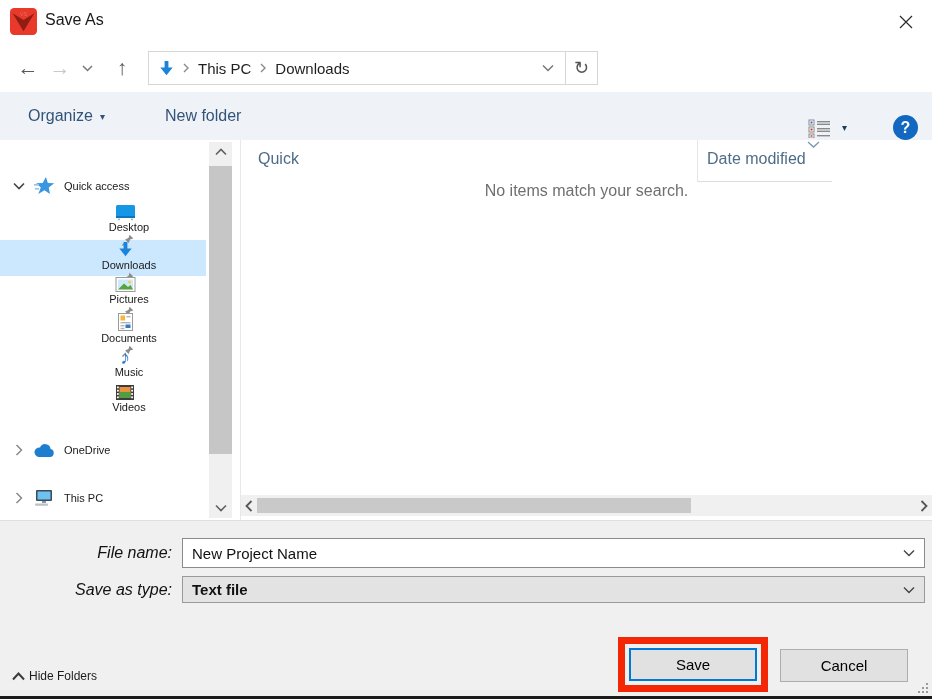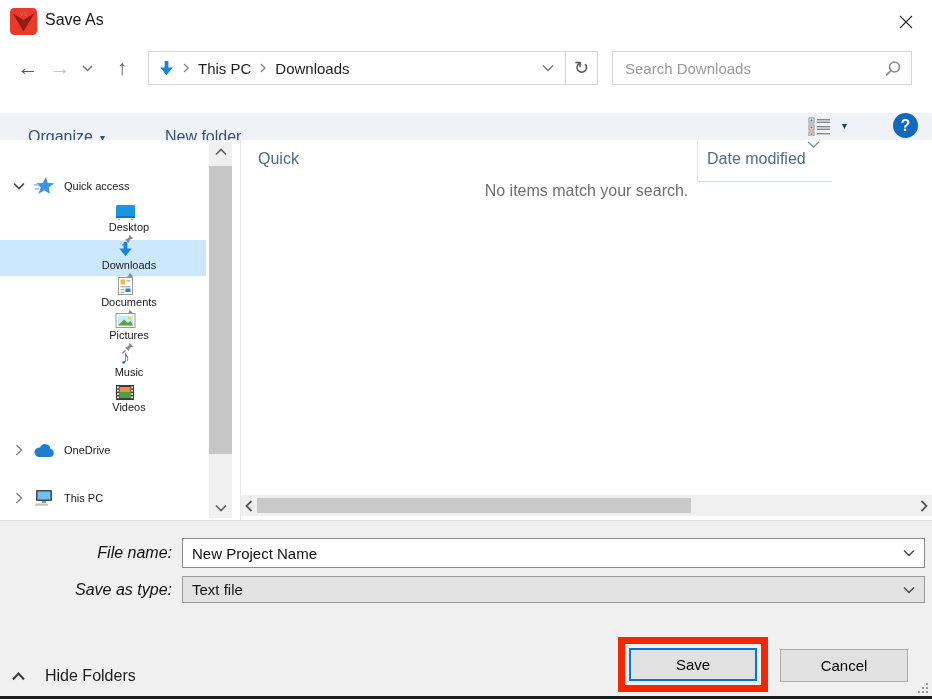--- a/index.html
+++ b/index.html
@@ -22,21 +22,21 @@
   .crumb { font-size:15px; color:#1f1f1f; padding:0 2px; }
   .crumb-spacer { flex:1; }
   .crumb-dd { width:34px; display:flex; justify-content:center; align-self:stretch; align-items:center; }
   .refresh-btn { width:32px; align-self:stretch; border-left:1px solid #d6d6d6; display:flex; align-items:center; justify-content:center; font-size:18px; color:#555; }
   .search-box { margin-left:14px; width:300px; height:34px; border:1px solid #d6d6d6; background:#fff; display:flex; align-items:center; position:relative; }
   .search-box input { border:none; outline:none; flex:1; font-size:15px; color:#333; padding:0 34px 0 12px; font-family:"Liberation Sans",sans-serif; background:transparent; height:100%; }
   .search-box input::placeholder { color:#9a9a9a; }
   .search-glyph { position:absolute; right:9px; top:8px; }
 
   
-  .toolbar { position:absolute; top:92px; left:0; right:0; height:48px; background:#eff3f8; display:flex; align-items:flex-start; color:#33547a; font-size:16px;margin-top:21px; }
+  .toolbar { position:absolute; top:92px; left:0; right:0; height:48px; background:#eff3f8; display:flex; align-items:flex-end; color:#33547a; font-size:16px; }
   .tool-btn { display:flex; align-items:center; gap:7px; padding:0 10px; height:100%; cursor:pointer; }
   .tool-organize { margin-left:18px; }
   .tool-newfolder { margin-left:40px; }
   .caret { font-size:10px; color:#33547a; }
   .tool-right { margin-left:auto; display:flex; align-items:center; }
   .views-btn { display:flex; align-items:center; gap:10px; padding:0 8px; }
   .help-btn { width:25px; height:25px; border-radius:50%; background:#1267c1; color:#fff; font-size:16px; font-weight:bold; display:flex; align-items:center; justify-content:center; margin:0 14px 0 38px; }
 
   
   .content { position:absolute; top:140px; left:0; right:0; height:380px; display:flex; background:#fff; }
@@ -70,27 +70,27 @@
   .hs-thumb { position:absolute; left:16px; top:3px; width:434px; height:15px; background:#c9c9c9; }
 
   
   .footer { position:absolute; top:520px; left:0; right:0; height:179px; background:#f0f0f0; border-top:1px solid #e0e0e0; }
   .frow { position:absolute; left:0; right:7px; display:flex; }
   .frow-name { top:17px; height:30px; }
   .frow-type { top:55px; height:27px; }
   .flabel { width:182px; text-align:right; padding-right:10px; font-size:16px; color:#111; align-self:center;font-style:italic; }
   .field { position:relative; flex:1; }
   .field input { width:100%; height:100%; border:1px solid #8a8a8a; background:#fff; font-size:15px; color:#111; padding:0 30px 0 9px; font-family:"Liberation Sans",sans-serif; outline:none; }
-  .typebox { width:100%; height:100%; border:1px solid #999; background:#e3e3e3; font-size:15px; color:#111; padding:4px 30px 0 9px; }
+  .typebox { width:100%; height:100%; border:1px solid #999; background:#e3e3e3; font-size:15px; color:#111; padding:4px 30px 0 9px;font-weight:bold; }
   .field .dd-chev { position:absolute; right:10px; top:50%; margin-top:-4px; }
 
   .red-annot { position:absolute; left:618px; top:116px; border:7px solid #f32605; padding:4px; }
   .save-btn { width:128px; height:33px; background:#e1e1e1; border:2px solid #0078d7; font-size:15px; color:#000; font-family:"Liberation Sans",sans-serif; cursor:pointer; }
   .cancel-btn { position:absolute; left:780px; top:128px; width:128px; height:33px; background:#e1e1e1; border:1px solid #adadad; font-size:15px; color:#000; font-family:"Liberation Sans",sans-serif; cursor:pointer; }
-  .hide-folders { position:absolute; left:12px; top:143px; height:24px; display:flex; align-items:center; gap:20px; cursor:pointer; font-size:16px; color:#1c1c1c; }
+  .hide-folders { position:absolute; left:12px; top:143px; height:24px; display:flex; align-items:center; gap:4px; cursor:pointer; font-size:12px; color:#1c1c1c; }
 
   .window-edge { position:absolute; left:0; right:0; bottom:0; height:3px; background:#1b1b1b; }
   .resize-grip { position:absolute; right:3px; bottom:5px; }
 </style>
 </head>
 <body>
 
 <div class="dialog">
 
   <div class="titlebar">
@@ -137,27 +137,20 @@
       <span class="crumb-dd">
         <svg width="12" height="8" viewBox="0 0 12 8">
             <path d="M1 1.5 L6 6.5 L11 1.5" stroke="#777" stroke-width="1.5" fill="none"></path>
           </svg>
       </span>
       <span class="refresh-btn">
           <span>↻</span>
         </span>
     </div>
 
-    <div class="search-box">
-      <input type="text" placeholder="Search Downloads" style="">
-      <svg class="search-glyph" width="18" height="18" viewBox="0 0 18 18">
-        <circle cx="10.5" cy="7" r="5" stroke="#8a8a8a" stroke-width="1.6" fill="none"></circle>
-        <path d="M6.6 10.8 L2.2 15.4" stroke="#8a8a8a" stroke-width="1.8" fill="none"></path>
-      </svg>
-    </div>
   </div>
 
   <div class="toolbar">
     <div class="tool-btn tool-organize">
       <span>Organize</span>
       <span class="caret">▾</span>
     </div>
     <div class="tool-btn tool-newfolder">
       <span>New folder</span>
     </div>
@@ -235,49 +228,49 @@
           <span class="pin">
             <svg width="15" height="15" viewBox="0 0 16 16">
                 <path d="M10.2 1.8 L14.2 5.8 L10.8 7 L9.2 10.6 L5.4 6.8 L9 5.2 Z" fill="#8b8b8b"></path>
                 <path d="M5.8 10.2 L2.6 13.4" stroke="#8b8b8b" stroke-width="1.5"></path>
               </svg>
           </span>
         </div>
 
         <div class="srow child">
           <span class="sicon">
+            <svg width="21" height="17" viewBox="0 0 21 17">
+              <rect x="1" y="1.5" width="19" height="14" fill="#fff" stroke="#9a9a9a"></rect>
+              <rect x="3" y="3.5" width="15" height="10" fill="#cdeafc"></rect>
+              <polygon points="3,13.5 9,7.5 13,11 15.5,9 18,13.5" fill="#57a33c"></polygon>
+              <circle cx="14.5" cy="6" r="1.5" fill="#f5d33d"></circle>
+            </svg>
+          </span>
+          <span class="slabel">Pictures</span>
+          <span class="pin">
+            <svg width="15" height="15" viewBox="0 0 16 16">
+                <path d="M10.2 1.8 L14.2 5.8 L10.8 7 L9.2 10.6 L5.4 6.8 L9 5.2 Z" fill="#8b8b8b"></path>
+                <path d="M5.8 10.2 L2.6 13.4" stroke="#8b8b8b" stroke-width="1.5"></path>
+              </svg>
+          </span>
+        </div>
+
+        <div class="srow child">
+          <span class="sicon">
             <svg width="17" height="20" viewBox="0 0 17 20">
               <rect x="1.5" y="1.5" width="14" height="17" fill="#fff" stroke="#9a9a9a"></rect>
               <rect x="3.5" y="3.5" width="4.5" height="5" fill="#f5b73d"></rect>
               <rect x="9.5" y="4" width="4" height="1.4" fill="#b5b5b5"></rect>
               <rect x="3.5" y="10" width="10" height="1.4" fill="#b5b5b5"></rect>
               <rect x="8.5" y="12.5" width="5" height="3.5" fill="#2f7cc3"></rect>
               <rect x="3.5" y="13" width="4" height="1.4" fill="#b5b5b5"></rect>
               <rect x="3.5" y="15.8" width="4" height="1.4" fill="#b5b5b5"></rect>
             </svg>
           </span>
           <span class="slabel">Documents</span>
-          <span class="pin">
-            <svg width="15" height="15" viewBox="0 0 16 16">
-                <path d="M10.2 1.8 L14.2 5.8 L10.8 7 L9.2 10.6 L5.4 6.8 L9 5.2 Z" fill="#8b8b8b"></path>
-                <path d="M5.8 10.2 L2.6 13.4" stroke="#8b8b8b" stroke-width="1.5"></path>
-              </svg>
-          </span>
-        </div>
-
-        <div class="srow child">
-          <span class="sicon">
-            <svg width="21" height="17" viewBox="0 0 21 17">
-              <rect x="1" y="1.5" width="19" height="14" fill="#fff" stroke="#9a9a9a"></rect>
-              <rect x="3" y="3.5" width="15" height="10" fill="#cdeafc"></rect>
-              <polygon points="3,13.5 9,7.5 13,11 15.5,9 18,13.5" fill="#57a33c"></polygon>
-              <circle cx="14.5" cy="6" r="1.5" fill="#f5d33d"></circle>
-            </svg>
-          </span>
-          <span class="slabel">Pictures</span>
           <span class="pin">
             <svg width="15" height="15" viewBox="0 0 16 16">
                 <path d="M10.2 1.8 L14.2 5.8 L10.8 7 L9.2 10.6 L5.4 6.8 L9 5.2 Z" fill="#8b8b8b"></path>
                 <path d="M5.8 10.2 L2.6 13.4" stroke="#8b8b8b" stroke-width="1.5"></path>
               </svg>
           </span>
         </div>
 
         <div class="srow child">
           <span class="sicon">

